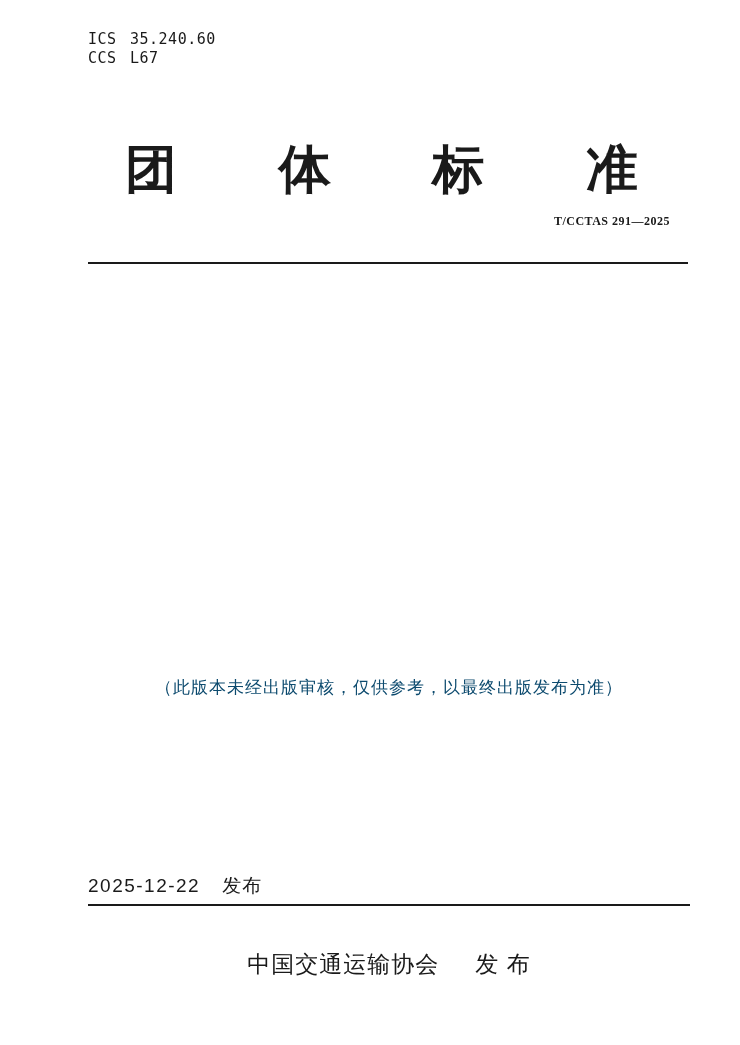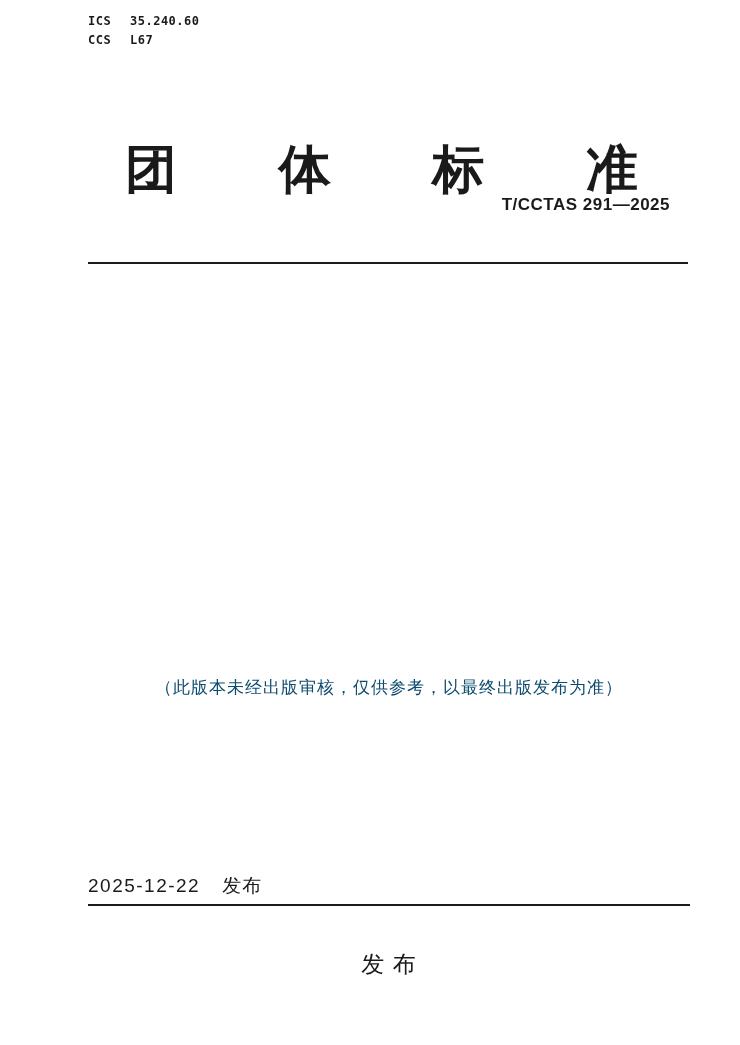--- a/index.html
+++ b/index.html
@@ -11,25 +11,25 @@
     background: #ffffff;
     color: #1a1a1a;
     font-family: "Liberation Sans", sans-serif;
     overflow: hidden;
   }
 
   
   .ics-block {
     position: absolute;
     left: 88px;
-    top: 12px;
+    top: 30px;
     font-family: "DejaVu Sans Mono", monospace;
-    font-size: 12px;
+    font-size: 15px;
     line-height: 19px;
-    font-weight: bold;
+    font-weight: normal;
     letter-spacing: 0.5px;
   }
   .ics-row { display: flex; }
   .ics-row .code-label { width: 42px; }
 
   
   .doc-type {
     position: absolute;
     left: 125px;
     top: 138px;
@@ -38,23 +38,23 @@
     justify-content: space-between;
     font-size: 52px;
     line-height: 62px;
     font-weight: 700;
   }
 
   
   .std-code {
     position: absolute;
     right: 70px;
-    top: 195px;
-    font-family: Liberation Sans, sans-serif;
-    font-size: 17px;
+    top: 214px;
+    font-family: Liberation Serif, serif;
+    font-size: 12px;
     font-weight: bold;
     letter-spacing: 0.5px;
   }
 
   .rule { position: absolute; height: 2px; background: #1a1a1a; }
   .rule-top { left: 88px; width: 600px; top: 262px; }
   .rule-bottom { left: 88px; width: 602px; top: 904px; }
 
   
   .col-center {
@@ -155,16 +155,17 @@
   <div class="dates-row">
     <div class="date-pair">
       <span class="date-value">2025-12-22</span>
       <span class="date-label">发布</span>
     </div>
   </div>
 
   <div class="rule rule-bottom"></div>
 
   <div class="publisher-row">
+    <span>中国交通运输协会</span>
     <span>发 布</span>
   </div>
 
 </div>
 
 </body></html>

